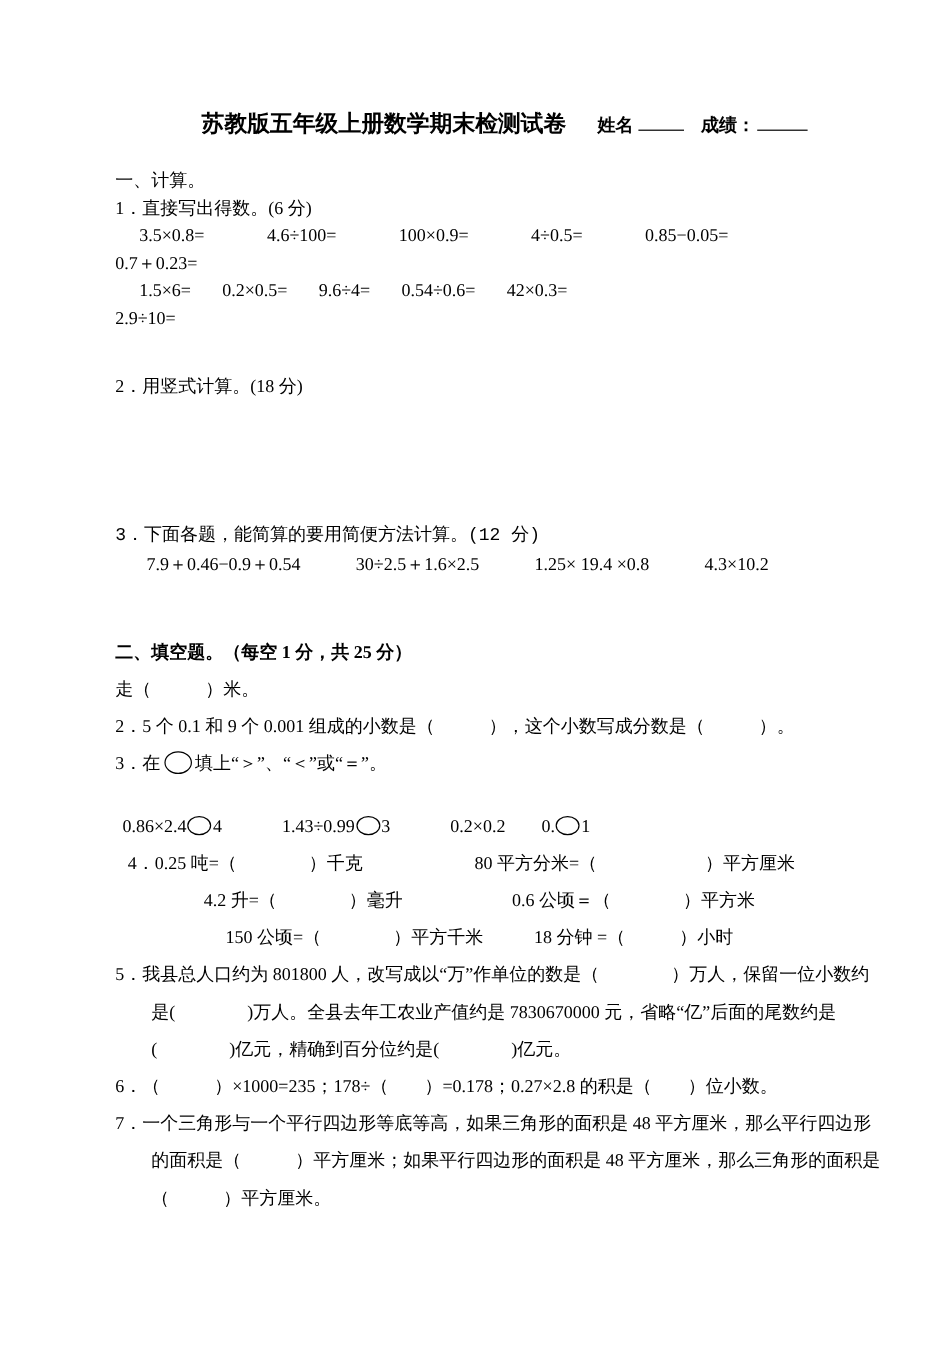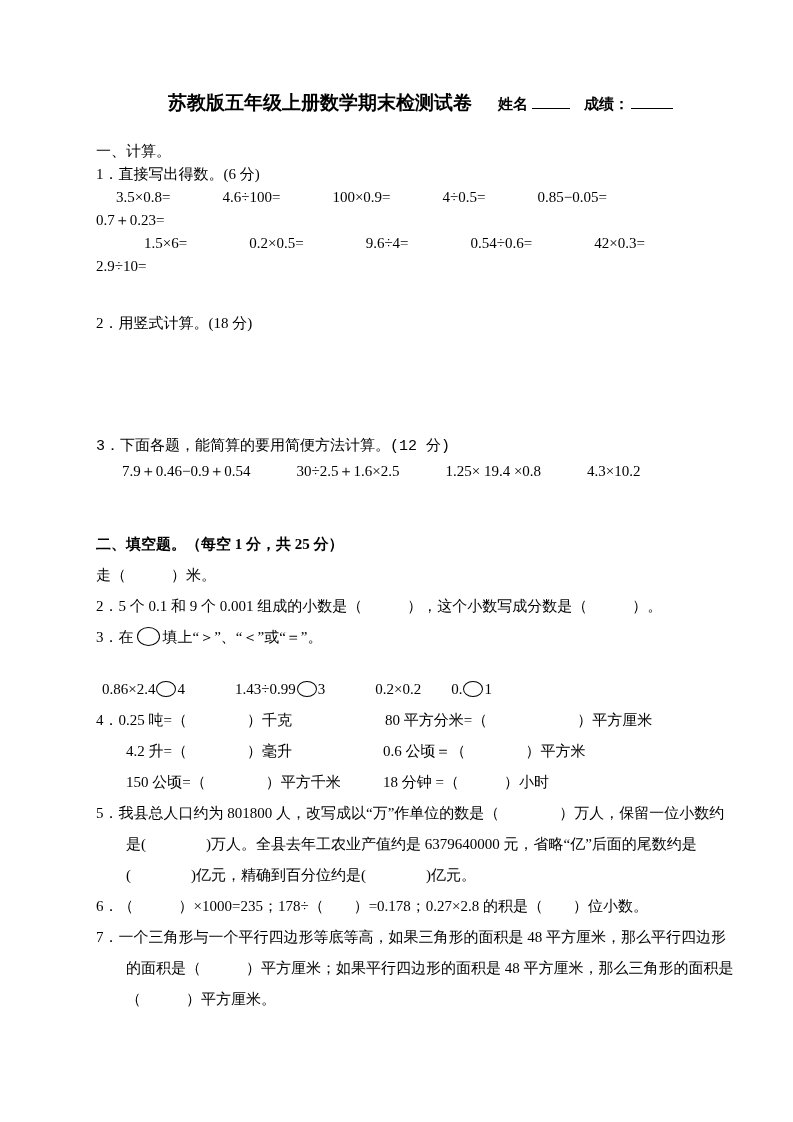--- a/index.html
+++ b/index.html
@@ -16,41 +16,41 @@
   .meta{font-size:15px;margin-left:26px;font-weight:bold;}
   .meta2{font-size:15px;margin-left:8px;font-weight:bold;}
   .blank{display:inline-block;border-bottom:1.2px solid #000;height:14px;}
   .blank-name{width:50px;margin:0 6px 0 4px;}
   .blank-score{width:55px;margin-left:2px;}
 
   
   .line1{line-height:23px;font-size:15px;white-space:nowrap;}
   .s1-heading{margin-top:24px;}
   .row-a{margin-left:20px;display:flex;gap:52px;}
-  .row-b{margin-left:20px;display:flex;gap:62px;justify-content:center;}
+  .row-b{margin-left:20px;display:flex;gap:26px;}
   .q2-label{margin-top:34px;}
   .row-q2{margin-left:44px;display:flex;gap:64px;margin-top:6px;}
   .q3-label{margin-top:100px;font-family:Liberation Mono, monospace;}
   .row-q3{margin-left:26px;display:flex;gap:46px;margin-top:2px;}
 
   
   .line2{line-height:31px;font-size:15px;white-space:nowrap;}
   .s2-heading{margin-top:46px;font-weight:bold;}
   .first-fill{margin-top:4px;}
   .ind30{padding-left:30px;}
 
   
   .circ{display:inline-block;width:20px;height:16px;border:1.2px solid #000;
         border-radius:50%;vertical-align:-3px;margin:0 1px;box-sizing:border-box;}
   .circ-lg{width:23px;height:19px;vertical-align:-4px;margin:0 3px;}
   .cmp-row{margin-left:6px;display:flex;gap:50px;align-items:center;}
   .cmp{white-space:nowrap;margin-top:21px;}
 
   
-  .q4row{display:flex;}
+  .q4row{display:flex;justify-content:center;}
   .q4left{flex:0 0 289px;}
   .q4left-ind{flex:0 0 257px;}
 </style>
 </head>
 <body>
 
 <div class="page">
 
   <div class="title-row">
     <span class="title">苏教版五年级上册数学期末检测试卷</span>
@@ -113,21 +113,21 @@
   <div class="line2 q4row ind30">
     <span class="q4left-ind">4.2 升=（　　　　）毫升</span>
     <span>0.6 公顷＝（　　　　）平方米</span>
   </div>
   <div class="line2 q4row ind30">
     <span class="q4left-ind">150 公顷=（　　　　）平方千米</span>
     <span>18 分钟 =（　　　）小时</span>
   </div>
 
   <div class="line2">5．我县总人口约为 801800 人，改写成以“万”作单位的数是（　　　　）万人，保留一位小数约</div>
-  <div class="line2 ind30">是(　　　　)万人。全县去年工农业产值约是 6379640000 元，省略“亿”后面的尾数约是</div>
+  <div class="line2 ind30">是(　　　　)万人。全县去年工农业产值约是 7830670000 元，省略“亿”后面的尾数约是</div>
   <div class="line2 ind30">(　　　　)亿元，精确到百分位约是(　　　　)亿元。</div>
 
   <div class="line2">6．（　　　）×1000=235；178÷（　　）=0.178；0.27×2.8 的积是（　　）位小数。</div>
 
   <div class="line2">7．一个三角形与一个平行四边形等底等高，如果三角形的面积是 48 平方厘米，那么平行四边形</div>
   <div class="line2 ind30">的面积是（　　　）平方厘米；如果平行四边形的面积是 48 平方厘米，那么三角形的面积是</div>
   <div class="line2 ind30">（　　　）平方厘米。</div>
 
 </div>
 

